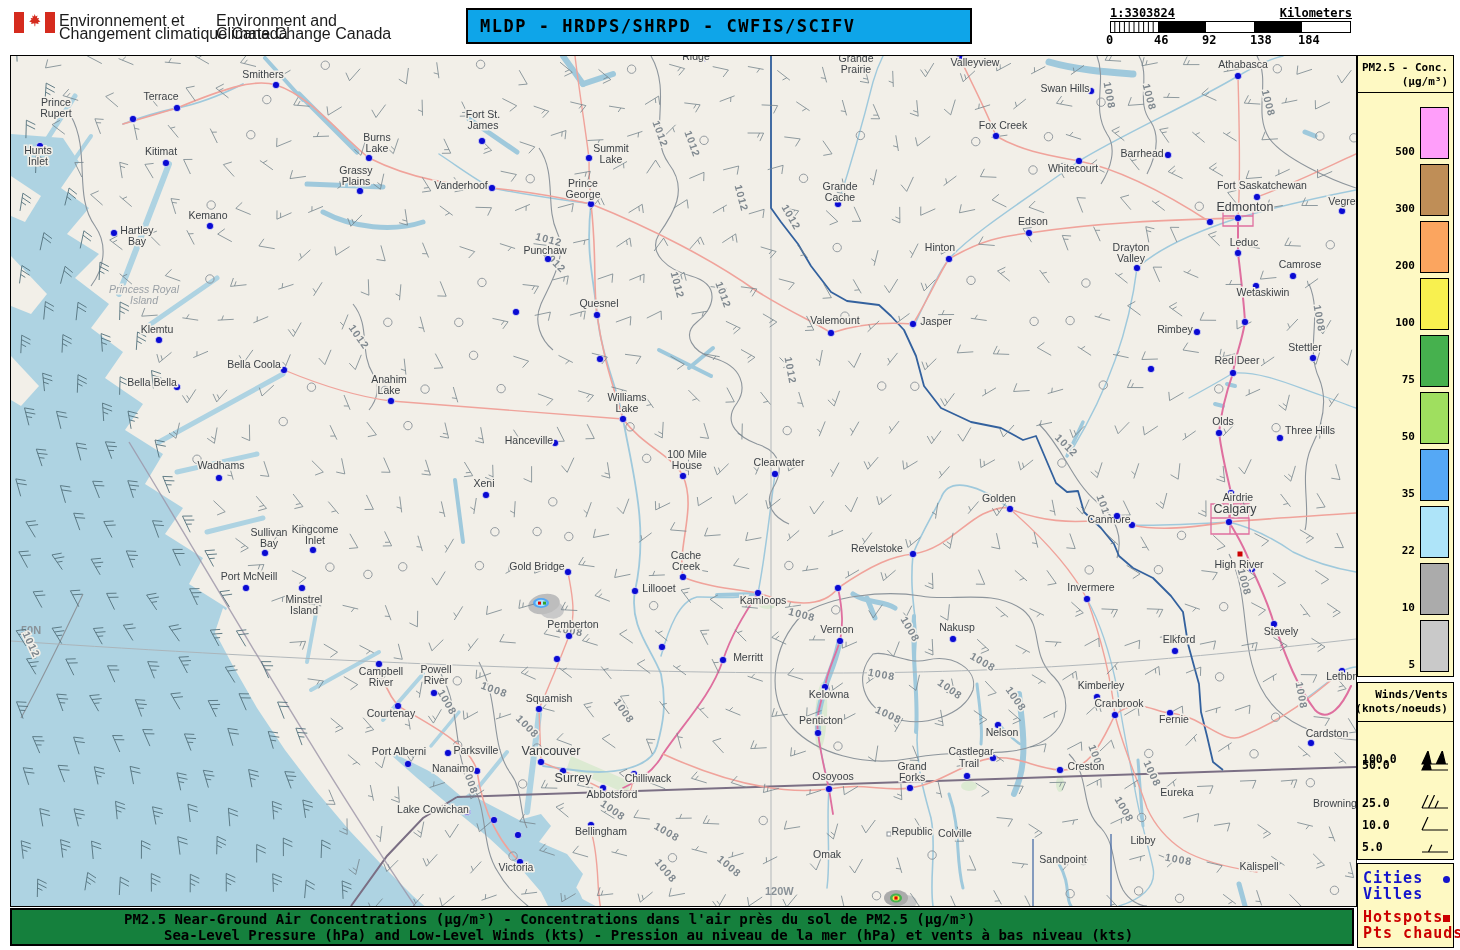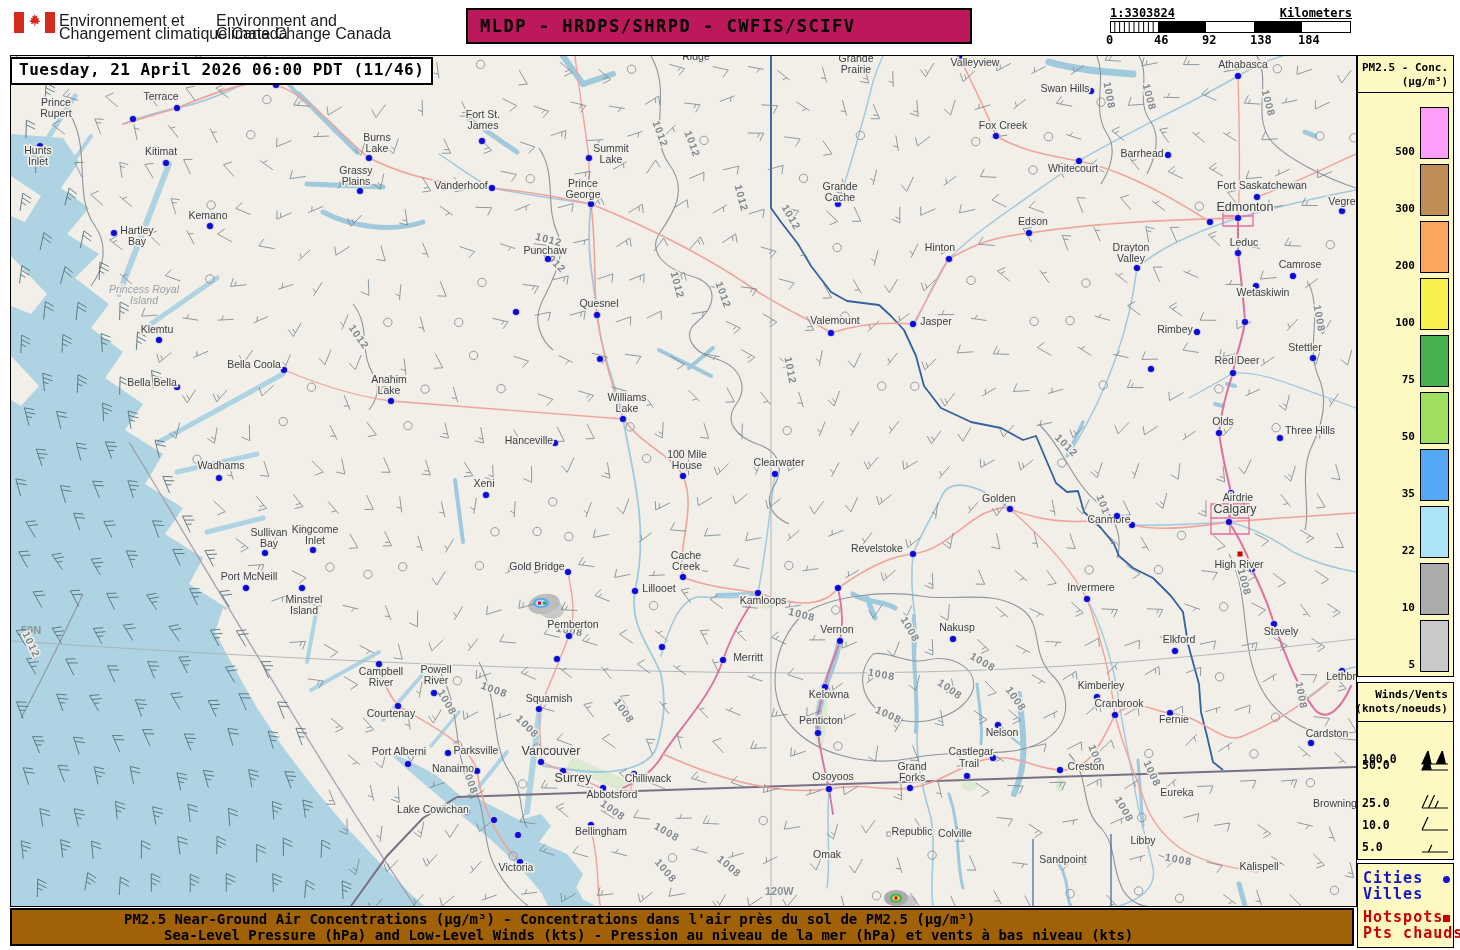--- a/index.html
+++ b/index.html
@@ -5,21 +5,21 @@
   html,body{margin:0;padding:0;background:#fff;}
   #page{position:relative;width:1460px;height:950px;background:#fff;overflow:hidden;
         font-family:"Liberation Sans",sans-serif;}
   .mono{font-family:"DejaVu Sans Mono","Liberation Mono",monospace;}
   
   #hdr{position:absolute;left:0;top:0;width:1460px;height:52px;background:#fff;}
   #flag{position:absolute;left:14px;top:12px;width:41px;height:21px;}
   .agency{position:absolute;top:14px;font-size:16px;line-height:13px;color:#1b1b1b;}
   #ag-fr{left:59px;} #ag-en{left:216px;}
   #titlebox{position:absolute;left:466px;top:8px;width:502px;height:32px;border:2px solid #000;
-            background:#be185d;}
+            background:#0ea5e9;}
   #titlebox span{position:absolute;left:12px;top:6px;font-size:17px;font-weight:bold;letter-spacing:1.5px;color:#000;}
   #scale{position:absolute;left:1108px;top:4px;width:246px;height:44px;}
   #scale .rat{position:absolute;left:2px;top:2px;font-size:12px;font-weight:bold;text-decoration:underline;}
   #scale .km{position:absolute;right:2px;top:2px;font-size:12px;font-weight:bold;text-decoration:underline;}
   #scalebar{position:absolute;left:2px;top:17px;}
   .tick{position:absolute;top:29px;font-size:12px;font-weight:bold;}
   
   #datebox{position:absolute;left:10px;top:57px;height:23px;border:2px solid #000;background:#fff;
            z-index:30;padding:1px 7px 0 7px;font-size:16px;font-weight:bold;letter-spacing:.5px;white-space:nowrap;}
   
@@ -35,21 +35,21 @@
   #windbox{top:682px;height:176px;}
   .wrow{position:absolute;left:0;width:95px;height:20px;}
   .wlab{position:absolute;left:4px;top:3px;font-size:11.5px;font-weight:bold;}
   .wglyph{position:absolute;right:2px;top:2px;}
   #citybox{top:863px;height:83px;}
   .blue{color:#1414cc;} .red{color:#cc0000;}
   .ctxt{position:absolute;left:5px;font-size:15px;font-weight:bold;letter-spacing:1px;white-space:nowrap;}
   .cdot{position:absolute;left:85px;width:7px;height:7px;border-radius:50%;background:#1414cc;}
   .csq{position:absolute;left:85px;width:7px;height:7px;background:#cc0000;}
   
-  #cap{position:absolute;left:10px;top:908px;width:1340px;height:34px;border:2px solid #000;background:#a16207;
+  #cap{position:absolute;left:10px;top:908px;width:1340px;height:34px;border:2px solid #000;background:#15803d;
        font-size:14px;font-weight:bold;line-height:17px;color:#000;}
   #cap .l1{position:absolute;left:112px;top:1px;white-space:nowrap;}
   #cap .l2{position:absolute;left:152px;top:17px;white-space:nowrap;}
   svg text{user-select:none;}
 </style>
 </head>
 <body>
 
 <div id="page">
 
@@ -91,21 +91,20 @@
       <div id="scaleticks">
           <span class="tick mono" style="left: -2px;">0</span>
           <span class="tick mono" style="left: 46px;">46</span>
           <span class="tick mono" style="left: 94px;">92</span>
           <span class="tick mono" style="left: 142px;">138</span>
           <span class="tick mono" style="left: 190px;">184</span>
         </div>
     </div>
   </div>
 
-  <div id="datebox" class="mono">Tuesday, 21 April 2026 06:00 PDT (11/46)</div>
 
   <div id="map">
     <svg id="mapsvg" width="1345" height="850" viewBox="0 0 1345 850">
       <g id="lyr-ocean">
           <path d="M0,78 L52,82 L68,106 L50,132 L78,152 L56,178 L88,198 L64,222 L98,248 L80,272 L112,296 L94,322 L132,348 L114,374 L152,398 L134,428 L172,452 L154,478 L192,502 L178,528 L216,552 L204,578 L232,602 L258,622 L300,650 L356,684 L416,714 L466,742 L508,764 L530,758 L540,770 L528,786 L556,798 L572,818 L562,838 L592,854 L582,874 L612,888 L640,905 L0,905 Z" fill="#aed3e2"></path>
           <path d="M212,552 L252,584 L288,618 L328,654 L370,690 L406,722 L444,754 L478,782 L506,808 L530,836 L544,864 L522,878 L492,862 L462,884 L434,868 L402,840 L370,808 L338,774 L306,736 L274,694 L246,652 L222,610 L204,576 Z" fill="#f2efe8"></path>
           <path d="M318,905 L342,884 L386,868 L434,874 L482,886 L524,896 L560,905 Z" fill="#f2efe8"></path>
           <path d="M420,700 L462,734 L452,742 L412,708 Z" fill="#f2efe8"></path>
           <path d="M368,640 L390,660 L382,668 L362,648 Z" fill="#f2efe8"></path>
           <path d="M478,790 L512,816 L506,822 L474,796 Z" fill="#f2efe8"></path>

